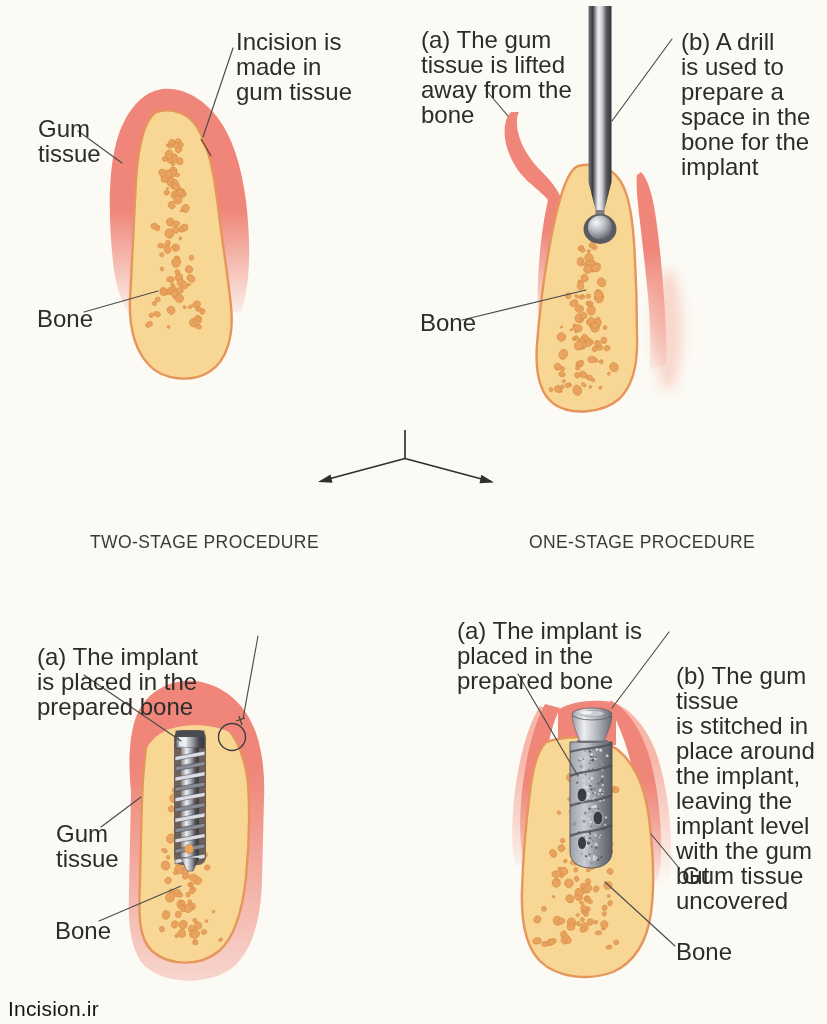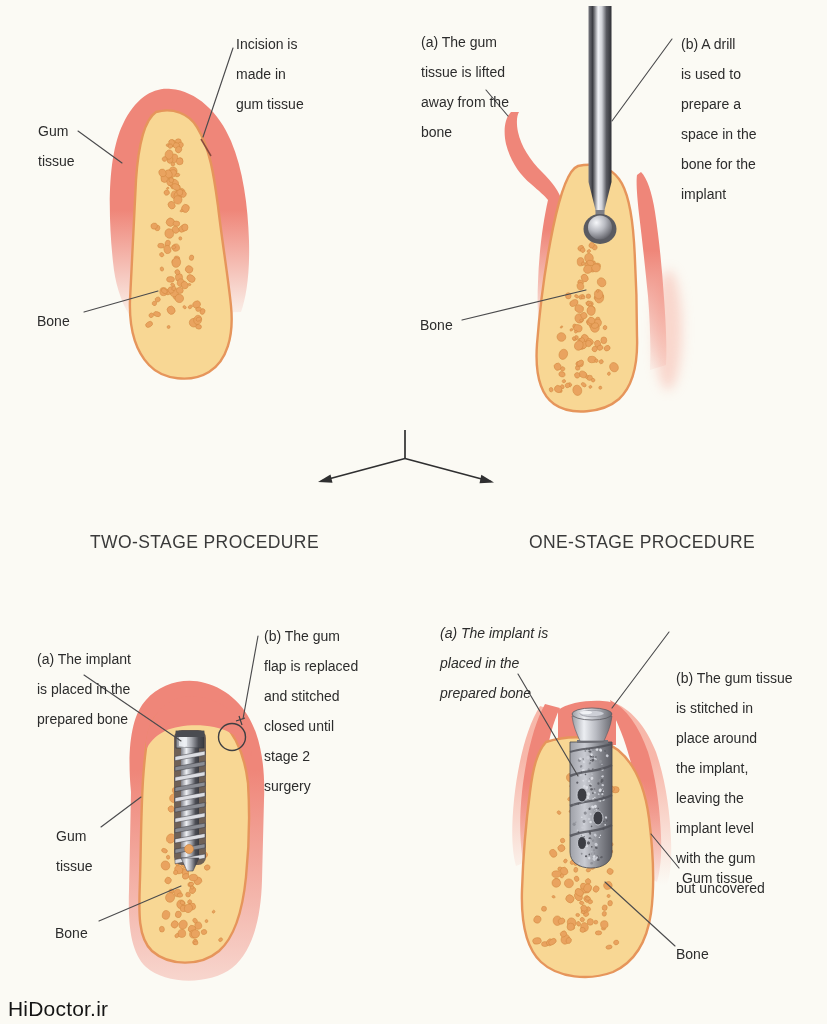--- a/index.html
+++ b/index.html
@@ -4,21 +4,21 @@
 <style>
   :root{
     --background:#fbfaf4; --gum-pink:#ef8679; --gum-light:#f7b4a6;
     --bone-fill:#f8d794; --bone-outline:#e6955b; --bone-speckle:#e9a35f;
     --metal-light:#eef0f4; --metal-dark:#3a3b41; --text:#2c2c2c;
   }
   html,body{margin:0;padding:0;}
   body{background:#e8e8e8;font-family:"Liberation Sans",sans-serif;}
   .page{position:relative;width:827px;height:1024px;background:var(--background);overflow:hidden;}
   .art{position:absolute;left:0;top:0;}
-  .label{position:absolute;font-size:14px;line-height:30px;color:var(--text);white-space:pre-wrap;}
+  .label{position:absolute;font-size:24px;line-height:25px;color:var(--text);white-space:pre-wrap;}
   .header{position:absolute;font-size:17.5px;letter-spacing:.4px;color:#3a3a3a;white-space:pre;}
   .watermark{position:absolute;font-size:21px;color:#151515;letter-spacing:.2px;}
   .bone{fill:var(--bone-fill);stroke:var(--bone-outline);stroke-width:2.4;stroke-linejoin:round;}
   .leader{stroke:#4b4b4d;stroke-width:1.15;stroke-linecap:round;fill:none;}
   .arrow{stroke:#2f2f30;stroke-width:1.7;fill:none;}
   .arrowhead{fill:#2f2f30;stroke:none;}
   .s-gum{stop-color:var(--gum-pink);}
   .s-gum-light{stop-color:var(--gum-light);}
 </style>
 </head>
@@ -805,39 +805,33 @@
 away from the
 bone</div>
 <div class="label" style="left:420px;top:310px;">Bone</div>
 
 <div class="header" style="left:529px;top:532px;">ONE-STAGE PROCEDURE</div>
 <div class="header" style="left:90px;top:532px;">TWO-STAGE PROCEDURE</div>
 
 <div class="label" style="left:37px;top:644px;">(a) The implant
 is placed in the
 prepared bone</div>
-<div class="label" style="left:264px;top:621px;">(b) The gum
-flap is replaced
-and stitched
-closed until
-stage 2
-surgery</div>
 <div class="label" style="left:56px;top:821px;">Gum
 tissue</div>
 <div class="label" style="left:55px;top:918px;">Bone</div>
 
-<div class="label" style="left:440px;top:618px;font-style:italic;">(a) The implant is
+<div class="label" style="left:457px;top:618px;">(a) The implant is
 placed in the
 prepared bone</div>
 <div class="label" style="left:676px;top:618px;margin-top:45px;">(b) The gum tissue
 is stitched in
 place around
 the implant,
 leaving the
 implant level
 with the gum
 but uncovered</div>
 <div class="label" style="left:682px;top:863px;">Gum tissue</div>
 <div class="label" style="left:676px;top:939px;">Bone</div>
 
-<div class="watermark" style="left:8px;top:997px;">HiDoctor.ir</div>
+<div class="watermark" style="left:8px;top:997px;">Incision.ir</div>
 
 </div>
 
 </body></html>

